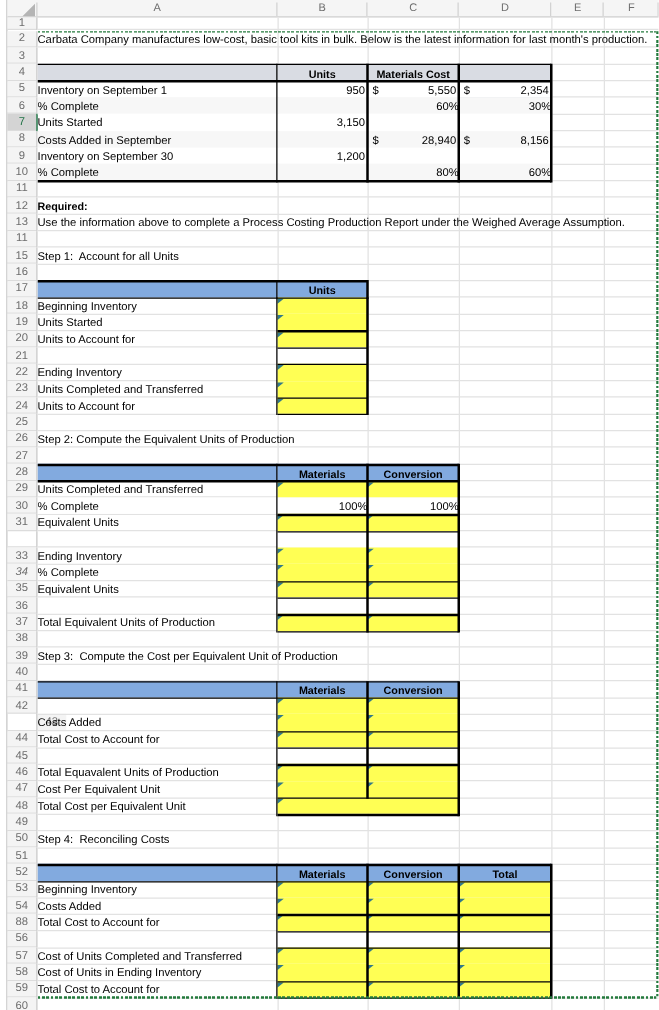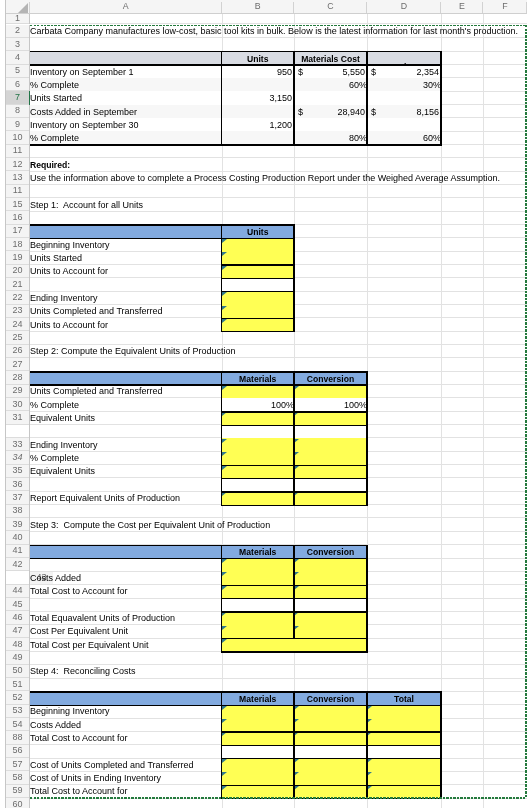--- a/index.html
+++ b/index.html
@@ -387,21 +387,21 @@
       <div class="cell" style="left:191.5px;top:423.98500000000007px;width:72.5px;height:13.335px;background:#ffff54;"><div class="tri"></div><span class="t"></span></div>
       <div class="cell" style="left:264px;top:423.98500000000007px;width:73px;height:13.335px;background:#ffff54;"><div class="tri"></div><span class="t"></span></div>
       <div class="cell" style="left:0px;top:437.32000000000005px;width:191.5px;height:12.335px;"><span class="t">% Complete</span></div>
       <div class="cell" style="left:191.5px;top:437.32000000000005px;width:72.5px;height:13.335px;background:#ffff54;"><div class="tri"></div><span class="t"></span></div>
       <div class="cell" style="left:264px;top:437.32000000000005px;width:73px;height:13.335px;background:#ffff54;"><div class="tri"></div><span class="t"></span></div>
       <div class="cell" style="left:0px;top:450.65500000000003px;width:191.5px;height:12.335px;"><span class="t">Equivalent Units</span></div>
       <div class="cell" style="left:191.5px;top:450.65500000000003px;width:72.5px;height:13.335px;background:#ffff54;"><div class="tri"></div><span class="t"></span></div>
       <div class="cell" style="left:264px;top:450.65500000000003px;width:73px;height:13.335px;background:#ffff54;"><div class="tri"></div><span class="t"></span></div>
       <div class="cell" style="left:191.5px;top:463.99000000000007px;width:72.5px;height:13.335px;background:#ffffff;"><span class="t"></span></div>
       <div class="cell" style="left:264px;top:463.99000000000007px;width:73px;height:13.335px;background:#ffffff;"><span class="t"></span></div>
-      <div class="cell" style="left:0px;top:477.32500000000005px;width:191.5px;height:12.335px;"><span class="t">Report Equivalent Units of Production</span></div>
+      <div class="cell" style="left:0px;top:477.32500000000005px;width:191.5px;height:12.335px;"><span class="t">Total Equivalent Units of Production</span></div>
       <div class="cell" style="left:191.5px;top:477.32500000000005px;width:72.5px;height:13.335px;background:#ffff54;"><div class="tri"></div><span class="t"></span></div>
       <div class="cell" style="left:264px;top:477.32500000000005px;width:73px;height:13.335px;background:#ffff54;"><div class="tri"></div><span class="t"></span></div>
       <div class="cell ovf" style="left:0px;top:503.995px;width:191.5px;height:12.335px;"><span class="t">Step 3:  Compute the Cost per Equivalent Unit of Production</span></div>
       <div class="cell" style="left:0px;top:530.6650000000001px;width:191.5px;height:13.335px;background:#82aadf;"><span class="t"></span></div>
       <div class="cell c bold" style="left:191.5px;top:530.6650000000001px;width:72.5px;height:13.335px;background:#82aadf;"><span class="t">Materials</span></div>
       <div class="cell c bold" style="left:264px;top:530.6650000000001px;width:73px;height:13.335px;background:#82aadf;"><span class="t">Conversion</span></div>
       <div class="cell" style="left:191.5px;top:544.0000000000001px;width:72.5px;height:13.335px;background:#ffff54;"><div class="tri"></div><span class="t"></span></div>
       <div class="cell" style="left:264px;top:544.0000000000001px;width:73px;height:13.335px;background:#ffff54;"><div class="tri"></div><span class="t"></span></div>
       <div class="cell" style="left:0px;top:557.335px;width:191.5px;height:12.335px;"><span class="t">Costs Added</span></div>
       <div class="cell" style="left:191.5px;top:557.335px;width:72.5px;height:13.335px;background:#ffff54;"><div class="tri"></div><span class="t"></span></div>

